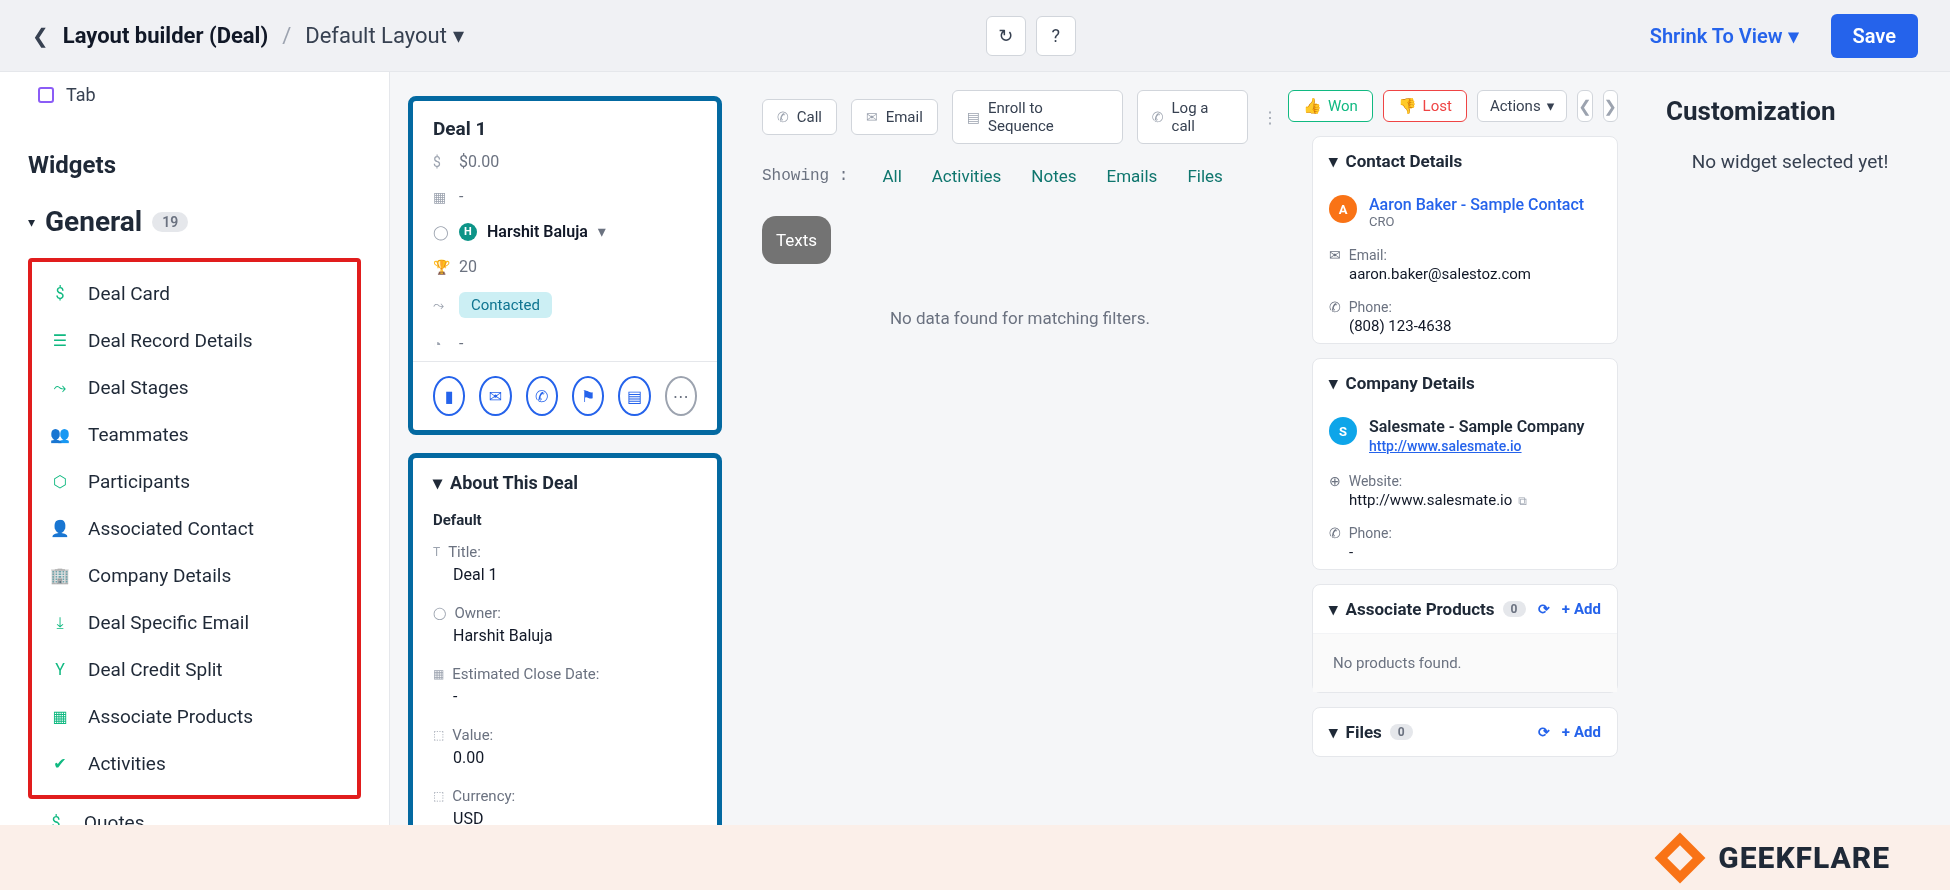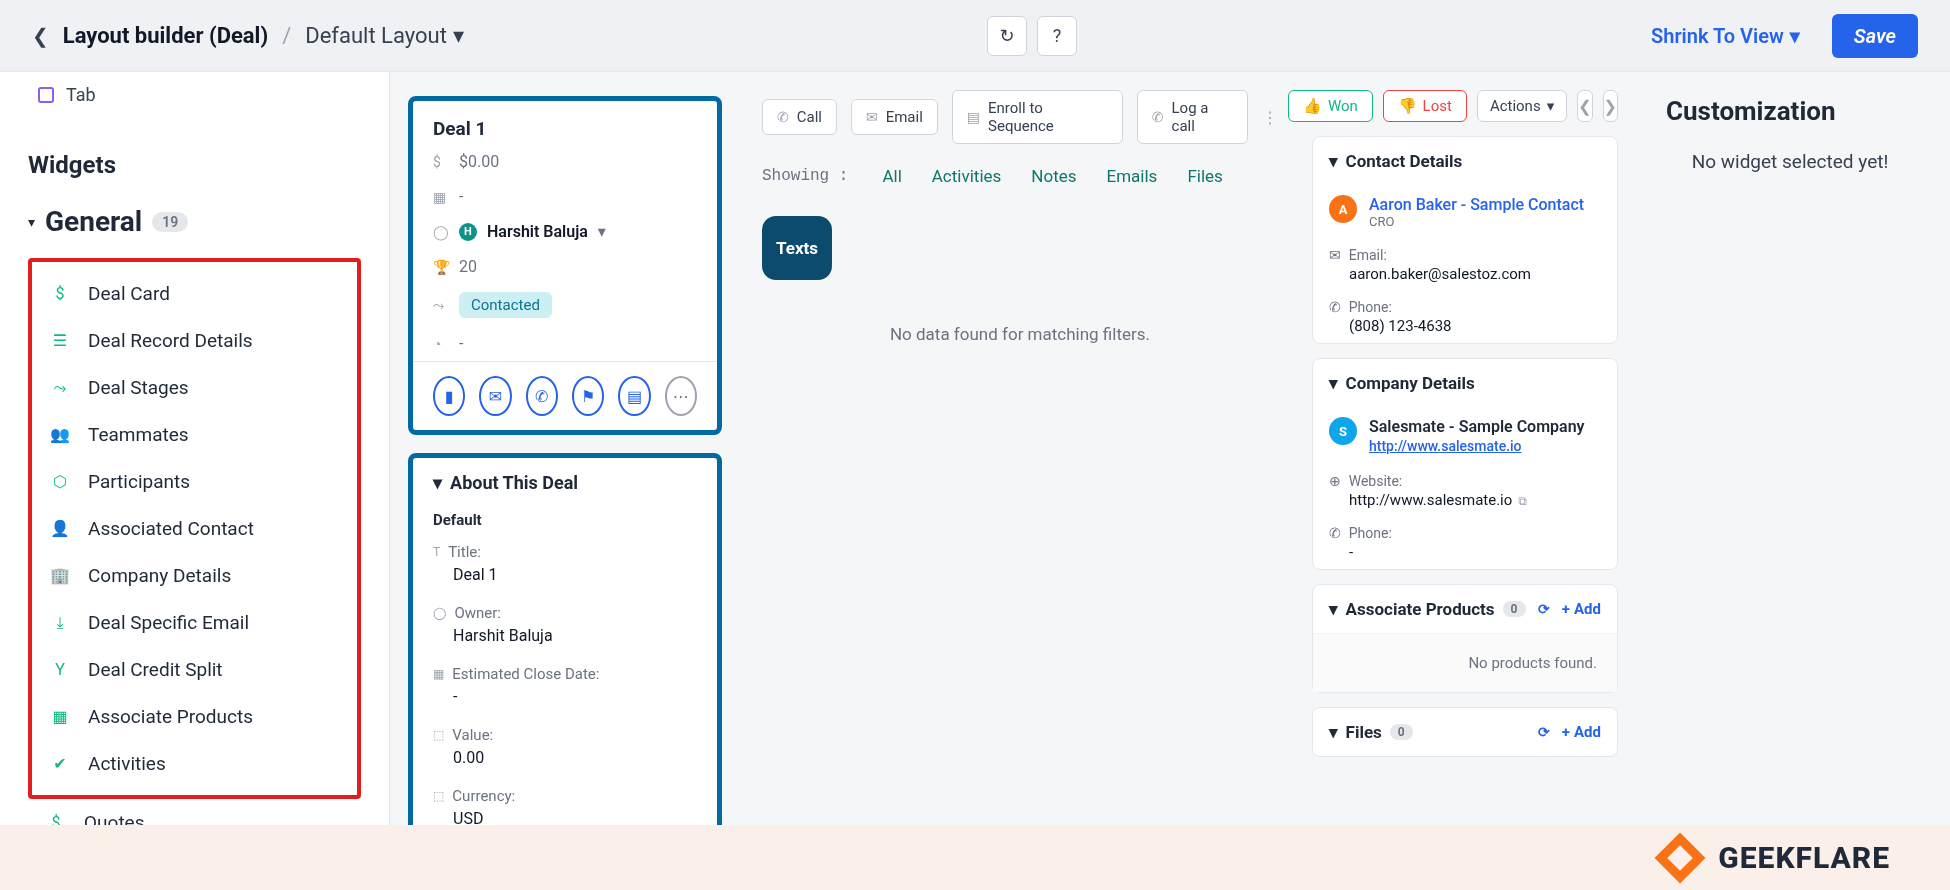--- a/index.html
+++ b/index.html
@@ -5,21 +5,21 @@
 * { margin:0; padding:0; box-sizing:border-box; font-family:-apple-system,BlinkMacSystemFont,"Segoe UI",Roboto,Arial,sans-serif; }
 body { background:#f5f6f8; color:#1f2937; width:1950px; height:890px; overflow:hidden; position:relative; }
 .topbar { height:72px; background:#f0f1f4; border-bottom:1px solid #e5e7eb; display:flex; align-items:center; padding:0 32px; gap:14px; }
 .back-chev { font-size:20px; color:#374151; cursor:pointer; }
 .title-b { font-size:22px; font-weight:700; color:#111827; }
 .sep { color:#9ca3af; font-size:22px; }
 .layout-sel { font-size:22px; color:#374151; display:flex; align-items:center; gap:6px; cursor:pointer; }
 .spacer { flex:1; }
 .icon-btn { width:40px; height:40px; border:1px solid #d1d5db; border-radius:6px; background:#fff; display:flex; align-items:center; justify-content:center; cursor:pointer; color:#374151; font-size:18px; }
 .shrink { color:#2563eb; font-size:20px; font-weight:600; display:flex; align-items:center; gap:6px; cursor:pointer; margin-left:auto; margin-right:18px;}
-.save-btn { background:#2563eb; color:#fff; border:none; border-radius:6px; padding:10px 22px; font-size:20px; font-weight:600; cursor:pointer;font-style:italic; }
+.save-btn { background:#2563eb; color:#fff; border:none; border-radius:6px; padding:10px 22px; font-size:20px; font-weight:600; cursor:pointer; }
 .content { display:flex; height:calc(100% - 72px - 65px); }
 .col-left { width:390px; background:#fff; border-right:1px solid #e5e7eb; padding:0 28px; overflow:hidden; }
 .tab-row { display:flex; align-items:center; gap:12px; padding:12px 10px; color:#374151; }
 .tab-ic { width:16px; height:16px; border:2px solid #8b5cf6; border-radius:3px; display:inline-block; }
 .wh { font-size:24px; font-weight:700; margin-top:34px; }
 .grp { display:flex; align-items:center; gap:10px; margin-top:20px; padding:6px 0; cursor:pointer;}
 .grp .cv { font-size:14px; }
 .grp-lbl { font-size:28px; font-weight:700; }
 .badge { background:#e5e7eb; border-radius:10px; padding:2px 10px; font-size:14px; font-weight:600; color:#6b7280;}
 .redbox { border:4px solid #e11d1d; border-radius:4px; margin-top:14px; padding:8px 0; }
@@ -44,41 +44,41 @@
 .fld .flab { color:#6b7280; font-size:15px; display:flex; align-items:center; gap:8px;}
 .fld .flab .fi { font-size:12px; color:#9ca3af;}
 .fld .fval { color:#111827; font-size:16px; margin-top:4px; margin-left:20px;}
 .col-center { width:560px; padding:18px 22px 0; }
 .toolbar { display:flex; gap:14px; margin-bottom:22px; align-items:center;}
 .tbtn { background:#fff; border:1px solid #d1d5db; border-radius:6px; padding:8px 14px; font-size:15px; color:#374151; display:flex; align-items:center; gap:8px; cursor:pointer;}
 .tbtn .ti { color:#9ca3af; font-size:14px;}
 .tabs { display:flex; align-items:center; gap:30px; font-size:17px; flex-wrap:wrap;}
 .tabs .showing { color:#6b7280; font-size:16px; margin-right:4px;font-family:Liberation Mono, monospace;}
 .tab { color:#0f766e; cursor:pointer; }
-.tab.active { background:#0c4a6e; color:#fff; padding:22px 14px; border-radius:14px; font-weight:700;}
+.tab.active { background:#737373; color:#fff; padding:14px 14px; border-radius:14px; font-weight:400;}
 .ndata { text-align:center; color:#6b7280; margin-top:44px; font-size:17px;}
 .col-right { width:330px; padding:18px 12px 0; }
 .rtop { display:flex; gap:10px; align-items:center; margin-bottom:14px; justify-content:flex-end;}
 .wl-btn { border-radius:6px; padding:6px 14px; font-size:15px; display:flex; align-items:center; gap:6px; cursor:pointer; background:#fff;}
 .won { border:1px solid #10b981; color:#10b981;}
 .lost { border:1px solid #ef4444; color:#ef4444;}
 .act-btn { border:1px solid #d1d5db; border-radius:6px; padding:6px 12px; font-size:15px; color:#374151; display:flex; align-items:center; gap:6px; cursor:pointer; background:#fff;}
 .nav-sq { width:32px; height:32px; border:1px solid #d1d5db; border-radius:6px; display:flex; align-items:center; justify-content:center; color:#9ca3af; cursor:pointer; background:#fff;}
 .rcard { background:#fff; border:1px solid #e5e7eb; border-radius:8px; margin-bottom:14px; }
 .rcard .rh { display:flex; align-items:center; gap:8px; padding:14px 16px; font-size:17px; font-weight:700;}
 .contact-row { display:flex; gap:12px; padding:10px 16px; align-items:flex-start;}
 .av-a { width:28px; height:28px; border-radius:50%; background:#f97316; color:#fff; font-size:13px; font-weight:700; display:flex; align-items:center; justify-content:center;}
 .av-s { width:28px; height:28px; border-radius:50%; background:#0ea5e9; color:#fff; font-size:13px; font-weight:700; display:flex; align-items:center; justify-content:center;}
 .cname { color:#2563eb; font-size:16px; font-weight:500;}
 .crole { color:#6b7280; font-size:13px;}
 .cfield { padding:8px 16px;}
 .cflab { color:#6b7280; font-size:14px; display:flex; align-items:center; gap:8px;}
 .cfval { color:#111827; font-size:15px; margin-left:20px; margin-top:2px;}
 .ext-ic { color:#9ca3af; font-size:12px; margin-left:6px;}
-.nprod { text-align:right; color:#6b7280; padding:20px; font-size:15px; background:#fafafa; border-top:1px solid #f3f4f6;}
+.nprod { text-align:left; color:#6b7280; padding:20px; font-size:15px; background:#fafafa; border-top:1px solid #f3f4f6;}
 .add-row { display:flex; align-items:center; gap:12px; margin-left:auto;}
 .add-link { color:#2563eb; font-size:15px; cursor:pointer; display:flex; align-items:center; gap:4px;}
 .refresh-ic { color:#2563eb; cursor:pointer; font-size:14px;}
 .cnt-badge { background:#e5e7eb; border-radius:8px; padding:1px 8px; font-size:12px; color:#6b7280;}
 .col-cust { flex:1; padding:24px 36px;}
 .cust-h { font-size:26px; font-weight:700; margin-bottom:24px;}
 .cust-msg { text-align:center; color:#374151; font-size:19px; margin-top:6px;}
 .footer { position:absolute; bottom:0; left:0; right:0; height:65px; background:#fbefe9; display:flex; align-items:center; justify-content:flex-end; padding-right:60px;}
 .gflogo { display:flex; align-items:flex-start; gap:20px; font-size:30px; font-weight:800; letter-spacing:1px; color:#1f2937;}
 .gfmark { width:36px; height:36px; transform:rotate(45deg); background:#f97316; position:relative;}

